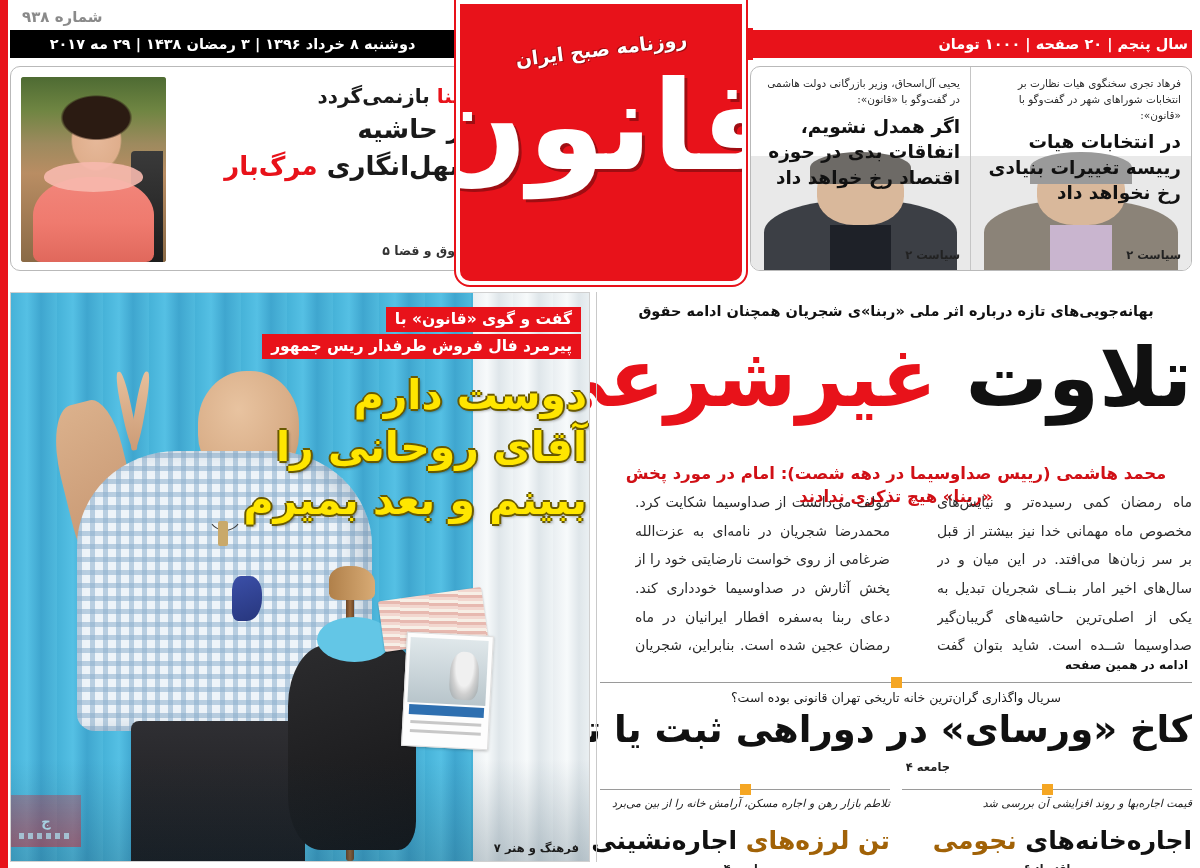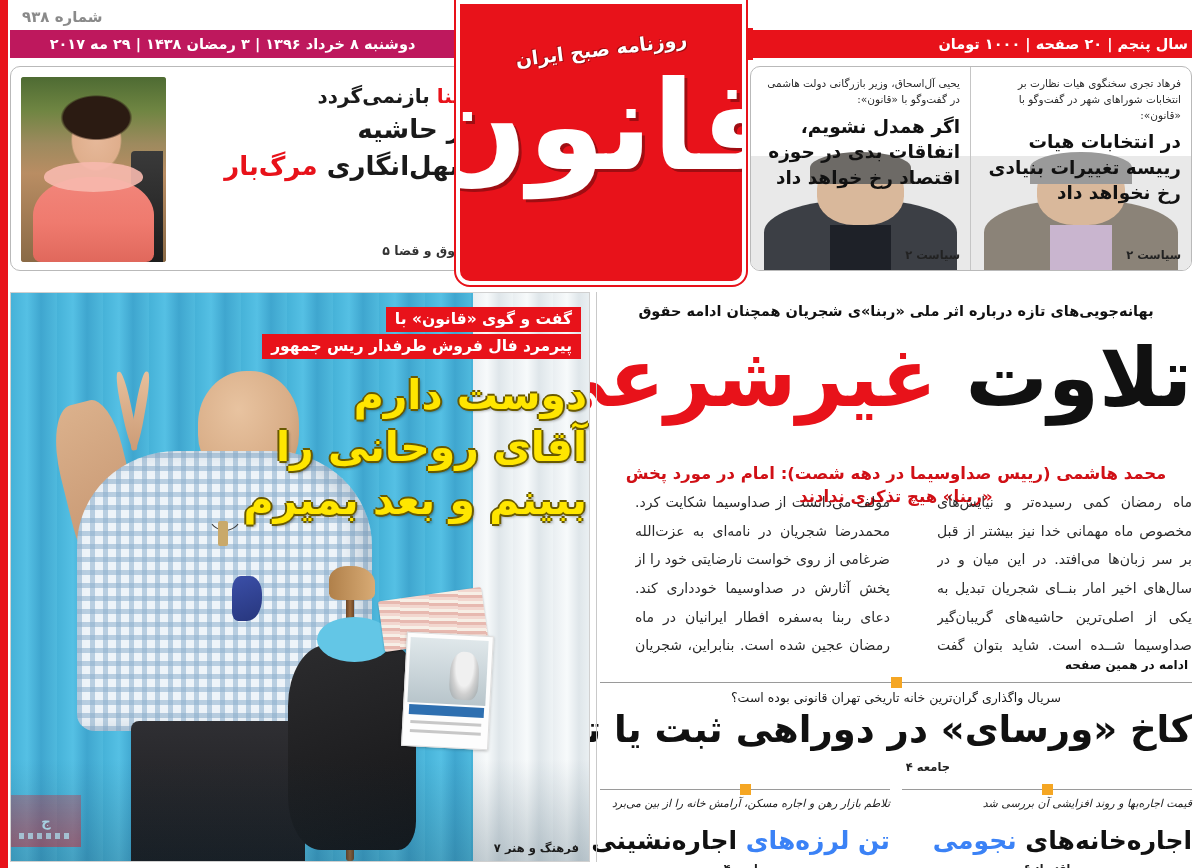--- a/index.html
+++ b/index.html
@@ -39,21 +39,21 @@
     letter-spacing: 1px;
     direction: rtl;
     z-index: 6;
     font-weight: 600;
   }
 
   .banner-left {
     position: absolute;
     left: 10px; top: 30px;
     width: 445px; height: 28px;
-    background: #be185d;
+    background: #000000;
     color: #fff;
     display: flex;
     align-items: center;
     justify-content: center;
     font-size: 14.5px;
     font-weight: bold;
     direction: rtl;
     letter-spacing: 0px;
   }
 
@@ -387,21 +387,21 @@
     margin-bottom: 12px;
     font-style: italic;
   }
   .bot-head {
     font-size: 25px;
     font-weight: bold;
     color: #111;
     line-height: 1.25;
     white-space: nowrap;
   }
-  .bot-head .red { color: #3b82f6; }
+  .bot-head .red { color: #a16207; }
   .bot-section {
     margin-top: 6px;
     font-size: 11px;
     font-weight: bold;
     color: #222;
     text-align: center;
   }
 
   
   .main-photo {

